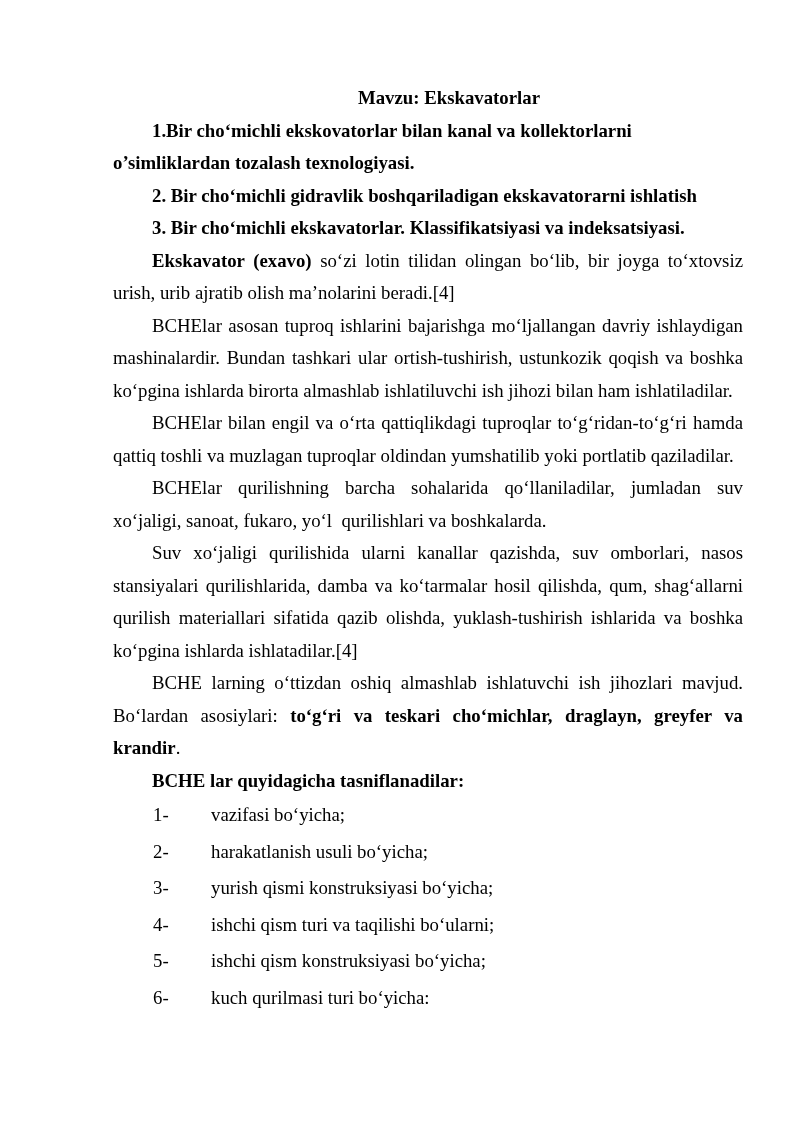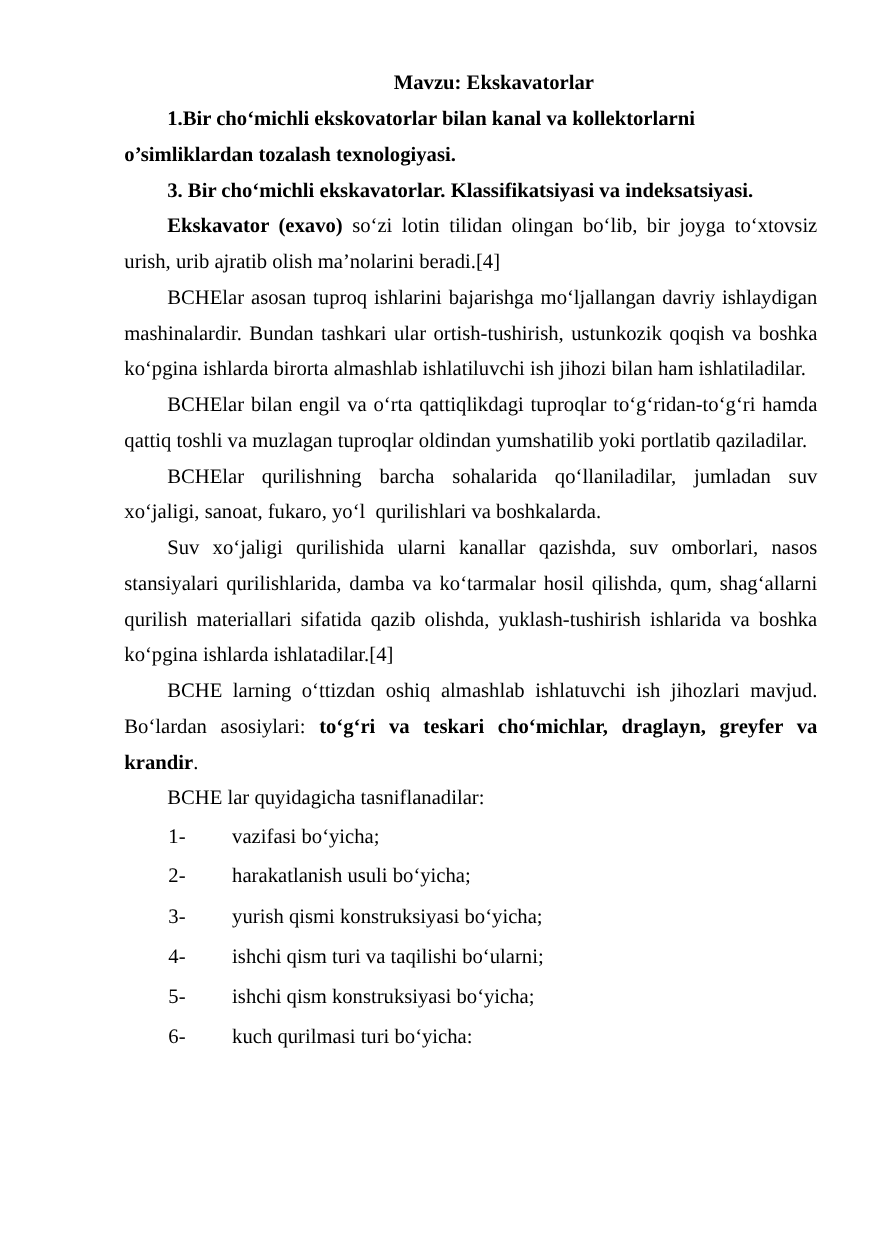--- a/index.html
+++ b/index.html
@@ -12,21 +12,21 @@
     width: 800px;
     height: 1131px;
     background: #ffffff;
     color: #000000;
     font-family: "Liberation Serif", serif;
     overflow: hidden;
   }
   .content {
     position: absolute;
     left: 113px;
-    top: 60px;
+    top: 82px;
     width: 630px;
   }
   .content p {
     margin: 0;
     font-size: 18.8px;
     line-height: 32.5px;
   }
   .heading-center {
     text-align: center;
     font-weight: bold;
@@ -36,21 +36,21 @@
     font-weight: bold;
     text-align: left;
     text-indent: 39px;
   }
   .body-par {
     text-align: justify;
     text-indent: 39px;
     white-space: pre-wrap;
   }
   .class-heading {
-    font-weight: normal;
+    font-weight: bold;
     text-indent: 39px;
   }
   .clist {
     margin: 0;
     padding: 0;
   }
   .clist-row {
     position: relative;
     font-size: 18.8px;
     line-height: 36.5px;
@@ -68,20 +68,21 @@
 </style>
 </head>
 <body>
 
 <div class="page">
   <div class="content">
 
     <p class="heading-center">Mavzu: Ekskavatorlar</p>
 
     <p class="plan-item">1.Bir cho‘michli ekskovatorlar bilan kanal va kollektorlarni o’simliklardan tozalash texnologiyasi.</p>
+    <p class="plan-item">2. Bir cho‘michli gidravlik boshqariladigan ekskavatorarni ishlatish</p>
     <p class="plan-item">3. Bir cho‘michli ekskavatorlar. Klassifikatsiyasi va indeksatsiyasi.</p>
 
     <p class="body-par"><span class="run-b">Ekskavator (exavo)</span><span> so‘zi lotin tilidan olingan bo‘lib, bir joyga to‘xtovsiz urish, urib ajratib olish ma’nolarini beradi.[4]</span></p>
     <p class="body-par"><span>BCHElar asosan tuproq ishlarini bajarishga mo‘ljallangan davriy ishlaydigan mashinalardir. Bundan tashkari ular ortish-tushirish, ustunkozik qoqish va boshka ko‘pgina ishlarda birorta almashlab ishlatiluvchi ish jihozi bilan ham ishlatiladilar.</span></p>
     <p class="body-par"><span>BCHElar bilan engil va o‘rta qattiqlikdagi tuproqlar to‘g‘ridan-to‘g‘ri hamda qattiq toshli va muzlagan tuproqlar oldindan yumshatilib yoki portlatib qaziladilar.</span></p>
     <p class="body-par"><span>BCHElar qurilishning barcha sohalarida qo‘llaniladilar, jumladan suv xo‘jaligi, sanoat, fukaro, yo‘l  qurilishlari va boshkalarda.</span></p>
     <p class="body-par"><span>Suv xo‘jaligi qurilishida ularni kanallar qazishda, suv omborlari, nasos stansiyalari qurilishlarida, damba va ko‘tarmalar hosil qilishda, qum, shag‘allarni qurilish materiallari sifatida qazib olishda, yuklash-tushirish ishlarida va boshka ko‘pgina ishlarda ishlatadilar.[4]</span></p>
     <p class="body-par"><span>BCHE larning o‘ttizdan oshiq almashlab ishlatuvchi ish jihozlari mavjud. Bo‘lardan asosiylari: </span><span class="run-b">to‘g‘ri va teskari cho‘michlar, draglayn, greyfer va krandir</span><span>.</span></p>
 
     <p class="class-heading">BCHE lar quyidagicha tasniflanadilar:</p>

